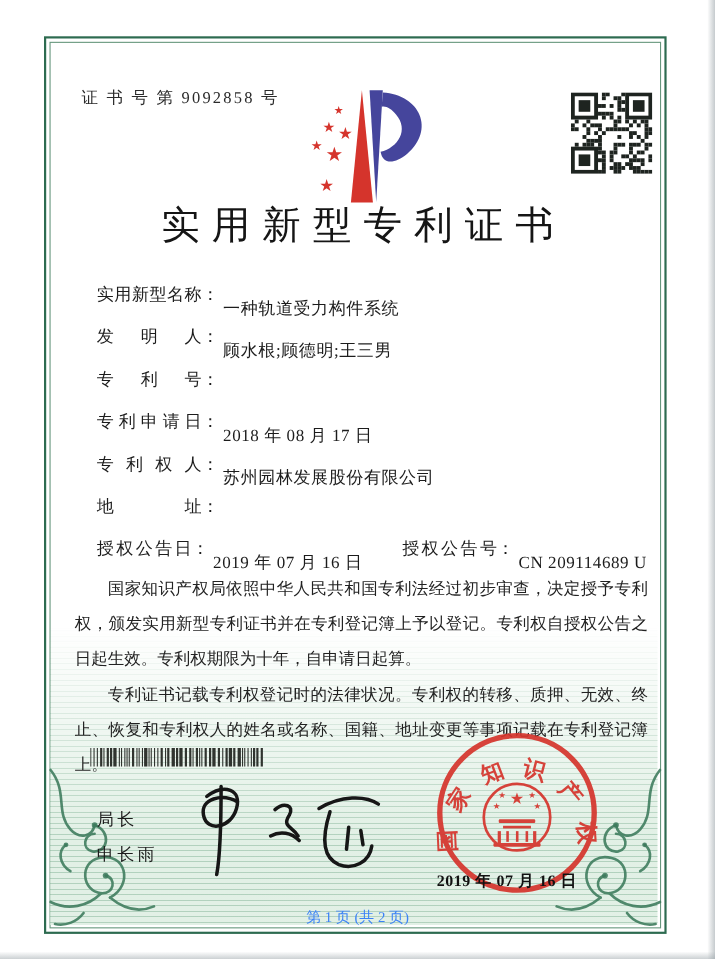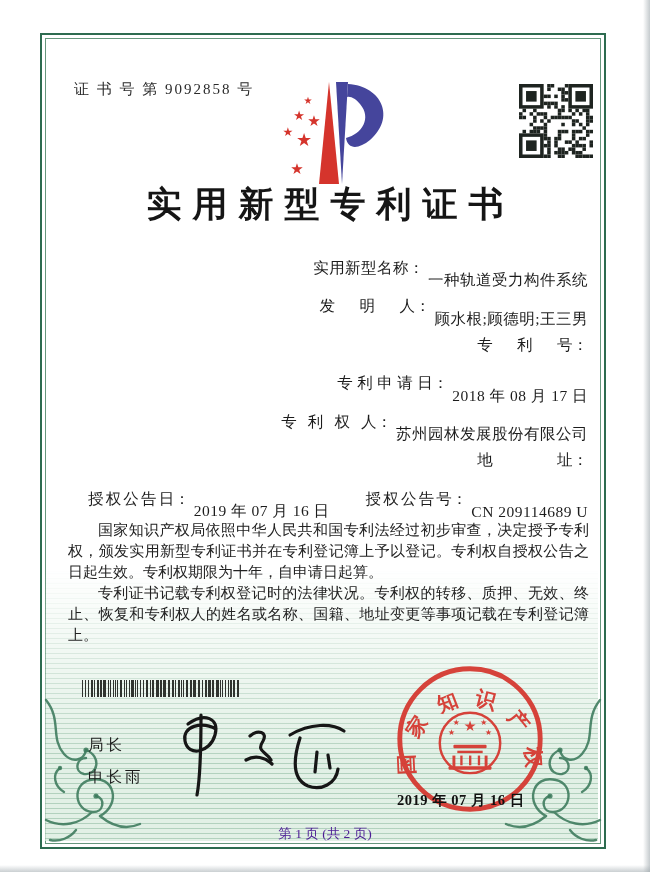--- a/index.html
+++ b/index.html
@@ -23,37 +23,37 @@
     -webkit-mask-image:linear-gradient(180deg,rgba(0,0,0,0) 0%,rgba(0,0,0,0) 66%,rgba(0,0,0,.55) 78%,#000 90%);
     mask-image:linear-gradient(180deg,rgba(0,0,0,0) 0%,rgba(0,0,0,0) 66%,rgba(0,0,0,.55) 78%,#000 90%);}
   .flourish{position:absolute;z-index:2;}
   .flourish.left{left:42px;top:698px;}
   .flourish.right{right:46px;top:698px;transform:scaleX(-1);}
   .content{position:absolute;inset:0;z-index:3;}
   .cert-no{position:absolute;left:74px;top:80px;font-size:15px;letter-spacing:2px;color:#2a2a2a;}
   .logo{position:absolute;left:266px;top:76px;width:132px;height:112px;}
   .qr{position:absolute;left:519px;top:84px;width:74px;height:74px;}
   .title{position:absolute;left:0;top:181px;width:100%;text-align:center;
-         font-size:35px;font-weight:700;letter-spacing:11px;color:#151515;text-indent:11px;}
+         font-size:35px;font-weight:400;letter-spacing:11px;color:#151515;text-indent:11px;}
   .fields{position:absolute;left:88px;top:249px;width:500px;font-size:15.5px;font-weight:500;}
-  .field-row{height:38.5px;display:flex;align-items:center;white-space:nowrap;justify-content:flex-end;}
+  .field-row{height:38.5px;display:flex;align-items:center;white-space:nowrap;}
   .flabel{display:inline-block;width:6.15em;text-align:justify;text-align-last:justify;}
   .fvalue{margin-left:4px;letter-spacing:.5px;margin-top:25px;}
   .grant-gap{margin-left:36px;}
-  .body-text{position:absolute;left:68px;top:520px;width:521px;font-size:15px;line-height:21px;
+  .body-text{position:absolute;left:68px;top:520px;width:521px;font-size:15px;line-height:32px;
              text-align:justify;color:#222;}
   .body-text p{margin:0;text-indent:2em;}
   .barcode{position:absolute;left:82px;top:680px;width:158px;height:17px;}
   .signer{position:absolute;left:88px;top:735px;font-size:15.5px;letter-spacing:3px;}
   .signer div{margin-bottom:11px;}
   .signature{position:absolute;left:158px;top:708px;}
   .seal{position:absolute;left:392px;top:661px;width:156px;height:156px;}
   .seal-date{position:absolute;left:397px;top:791px;font-size:14.5px;font-weight:600;
              letter-spacing:.5px;color:#111;}
-  .footer{position:absolute;left:0;top:825px;width:100%;text-align:center;font-size:13.5px;color:#4c1d95;}
+  .footer{position:absolute;left:0;top:825px;width:100%;text-align:center;font-size:13.5px;color:#3b82f6;}
 </style>
 </head>
 <body>
 
 <div class="page">
 
   <div class="frame">
     <div class="frame-inner"></div>
   </div>
   <div class="texture"></div>

